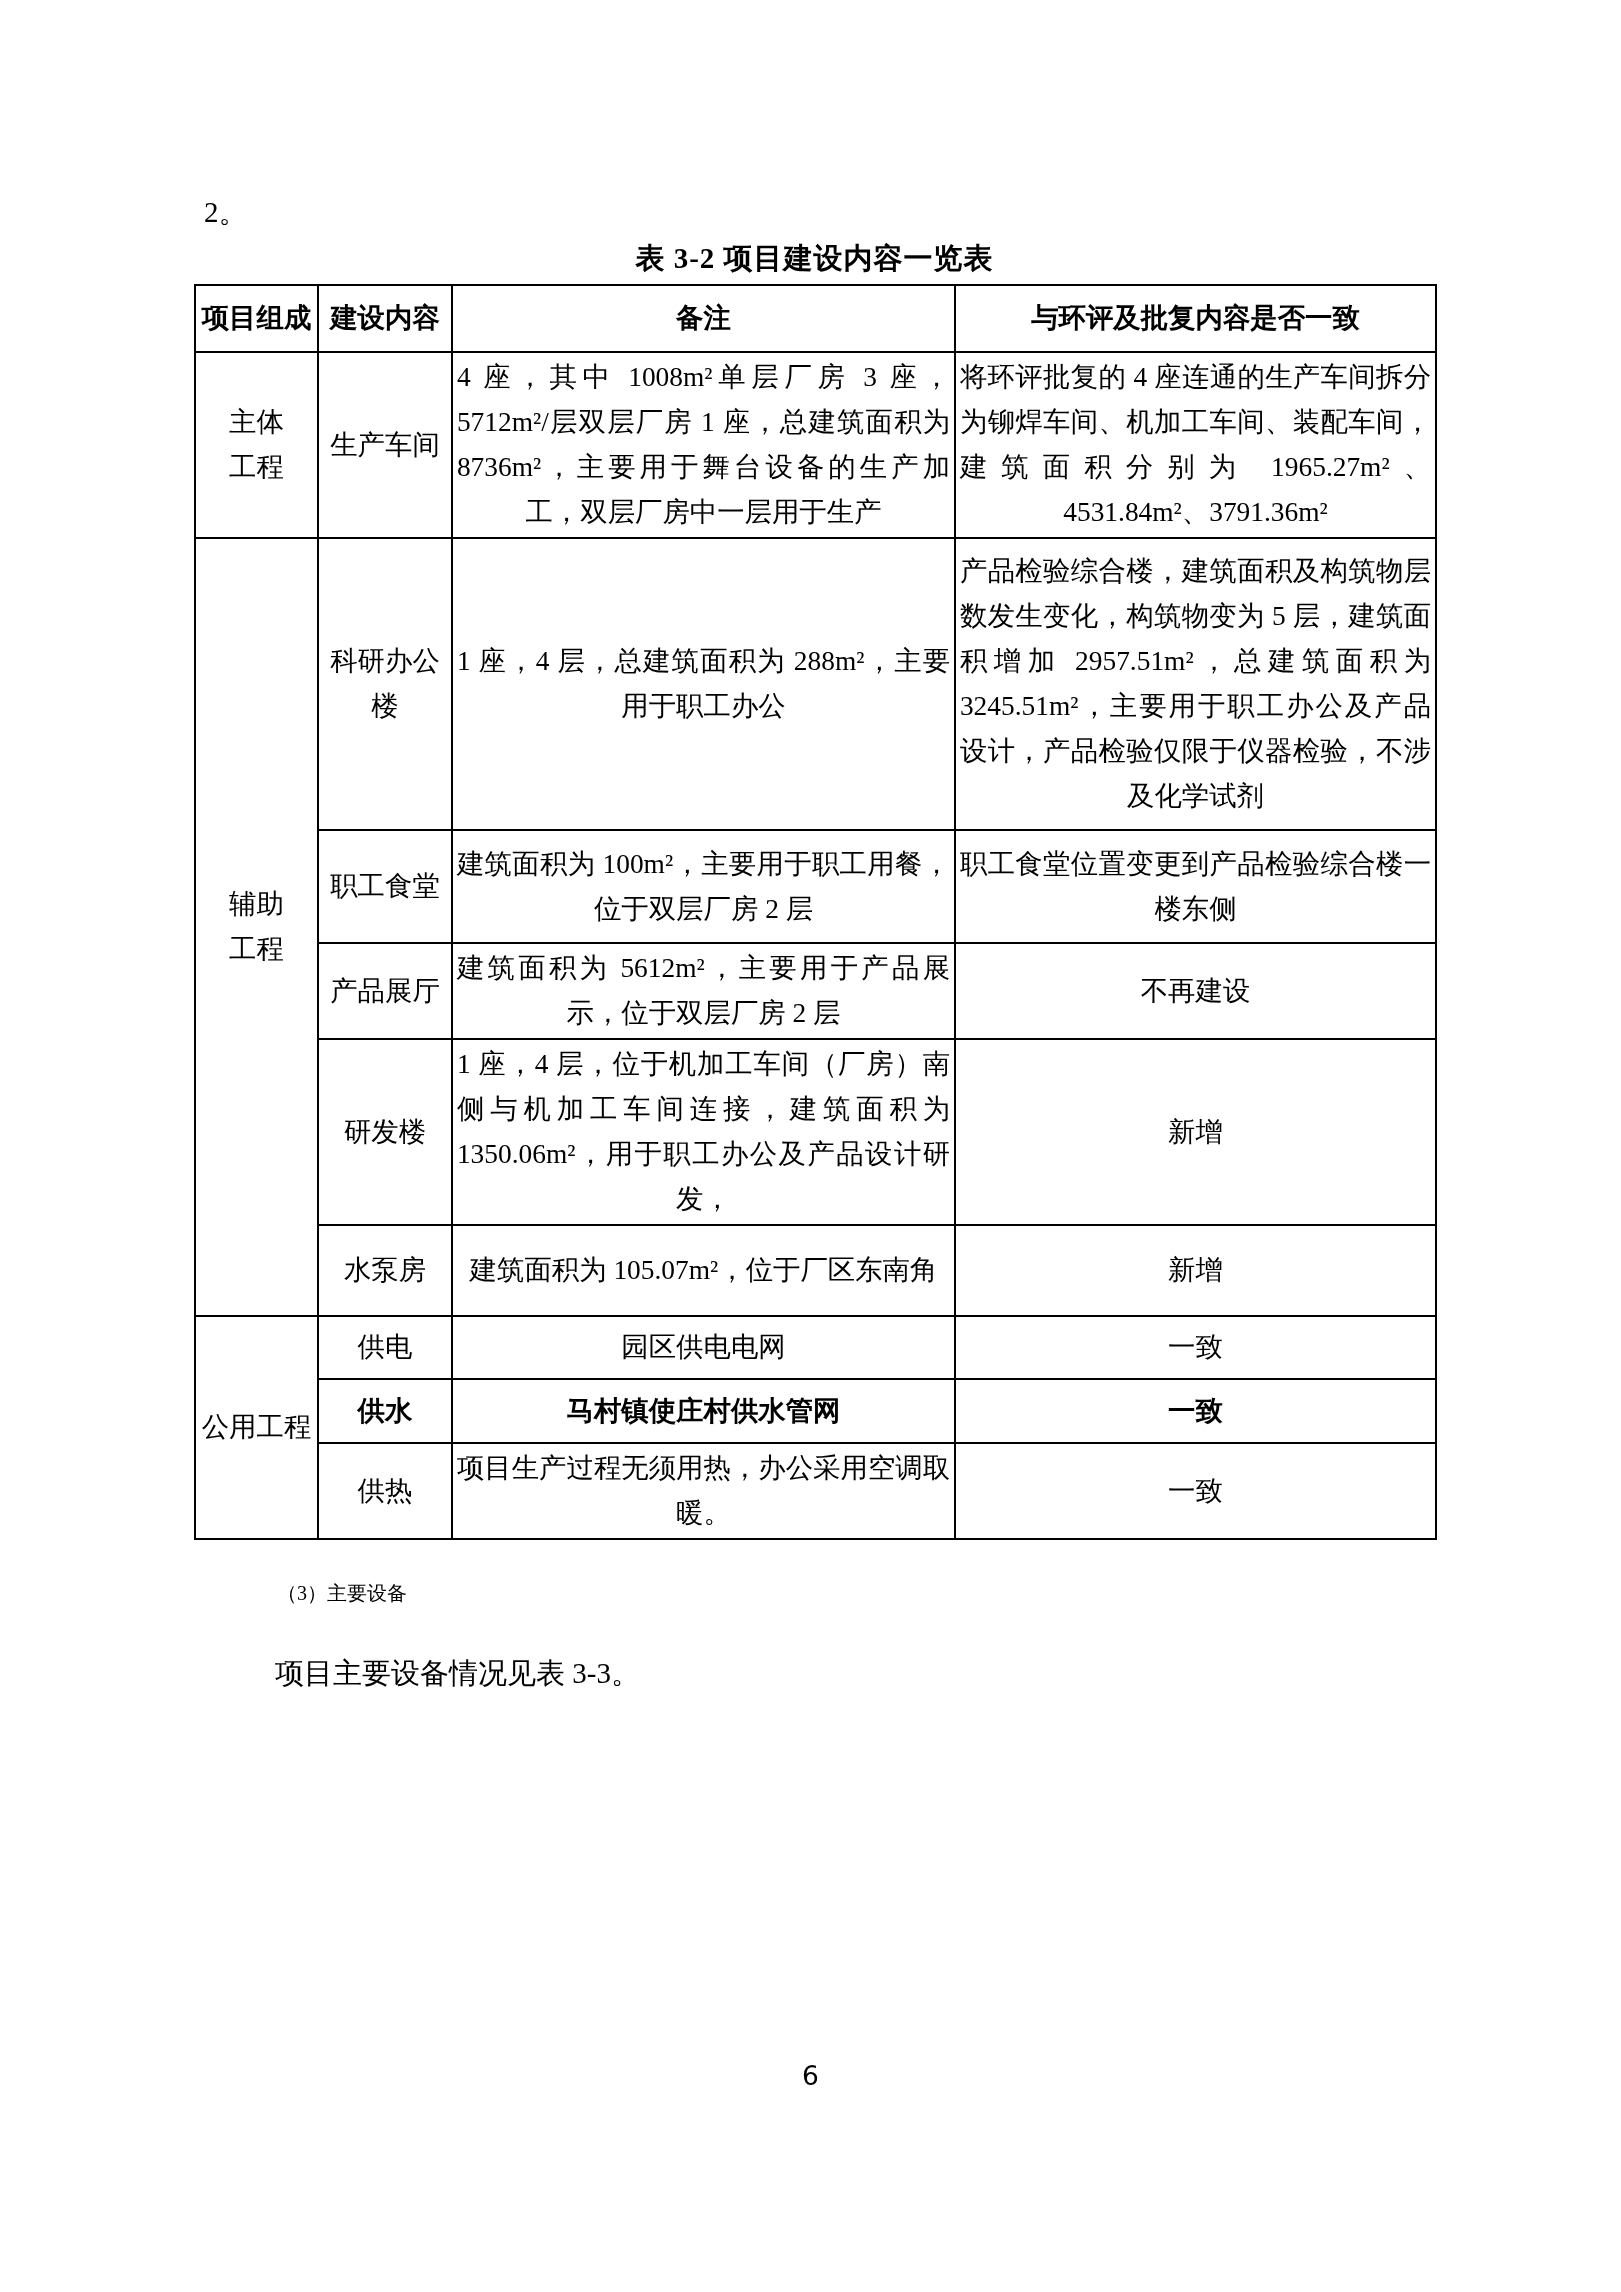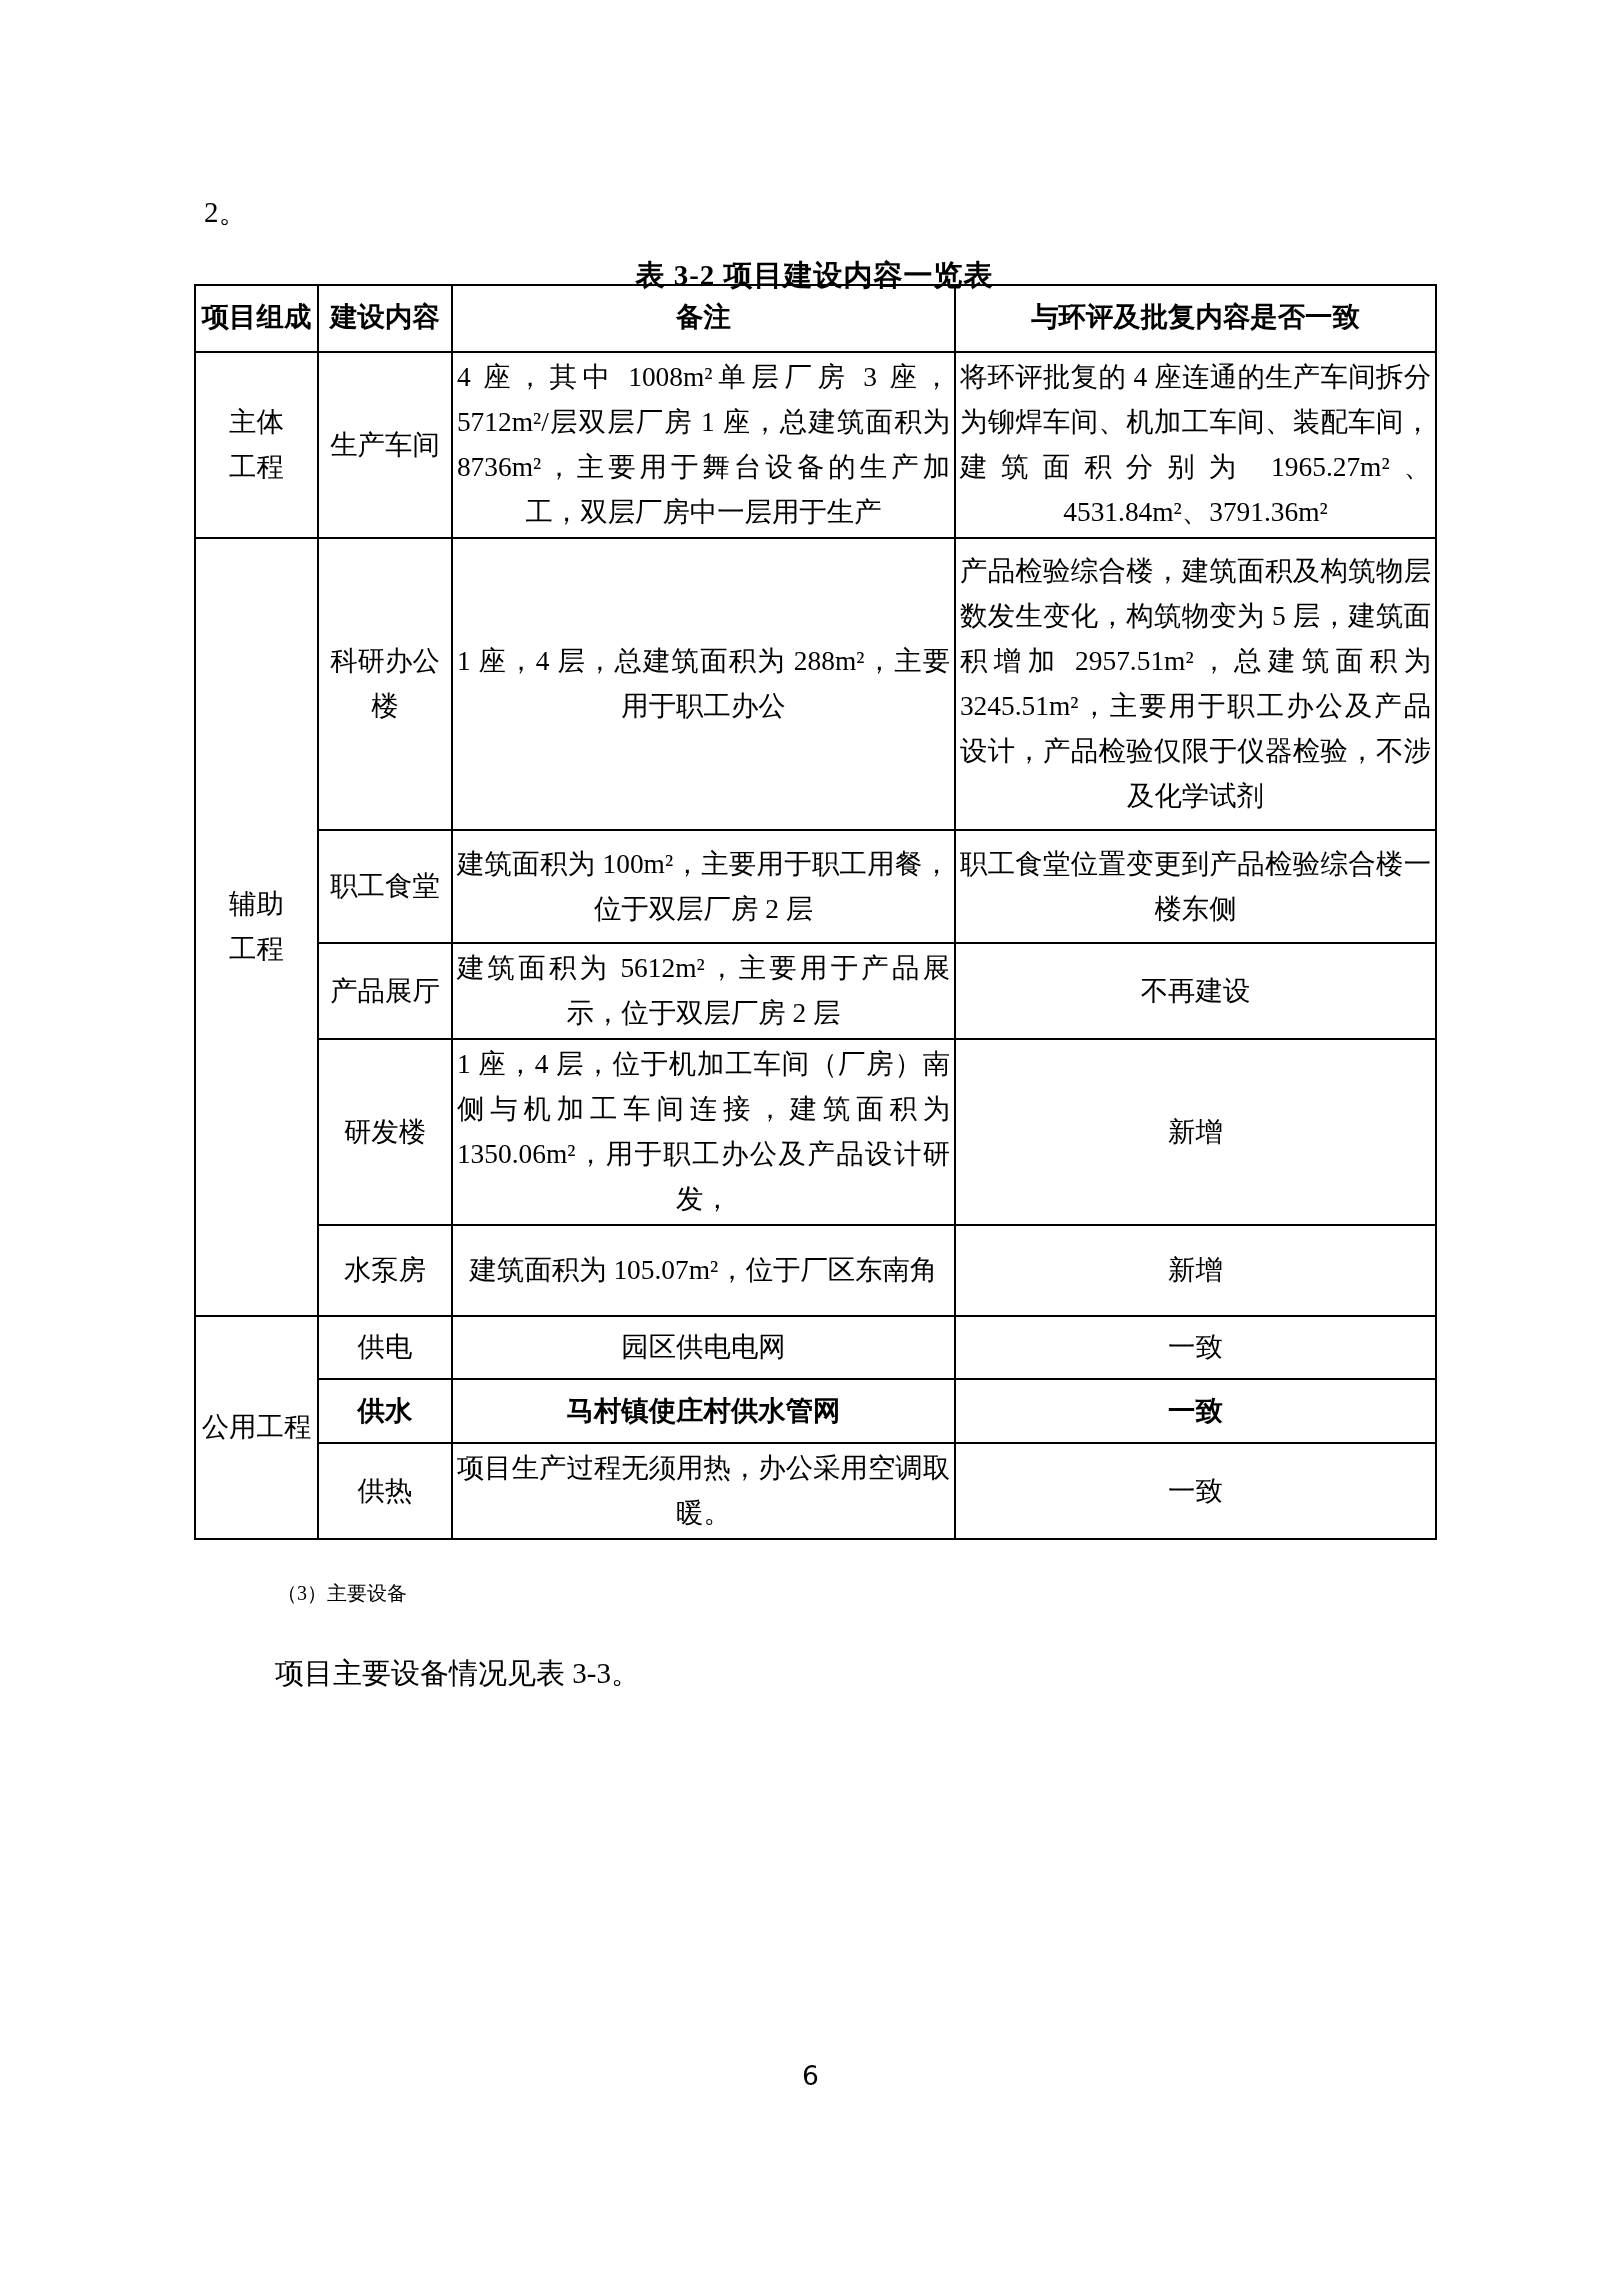--- a/index.html
+++ b/index.html
@@ -21,21 +21,20 @@
   }
   .table-title{
     position:absolute;
     left:194px;
     top:239px;
     width:1241px;
     text-align:center;
     font-size:29px;
     font-weight:bold;
     letter-spacing:1px;
-    margin-top:17px;
   }
   table.doc-table{
     position:absolute;
     left:194px;
     top:284px;
     border-collapse:collapse;
     table-layout:fixed;
     width:1241px;
     font-size:27.4px;
     line-height:45px;
@@ -44,21 +43,20 @@
     border:2px solid #000000;
     padding:2px 3.9px;
     vertical-align:middle;
     overflow:hidden;
   }
   table.doc-table{border:2.9px solid #000000;}
   td.head{
     font-weight:bold;
     text-align:center;
     white-space:nowrap;
-    font-family:Liberation Mono, monospace;
   }
   td.center{
     text-align:center;
     white-space:pre-line;
   }
   td.jc{
     text-align:justify;
     text-align-last:center;
     text-justify:inter-ideograph;
   }

